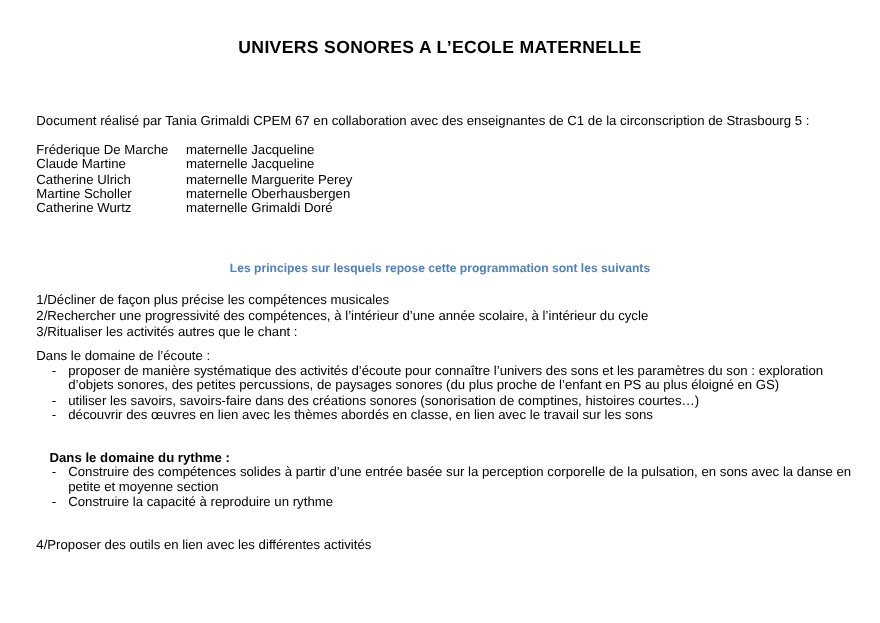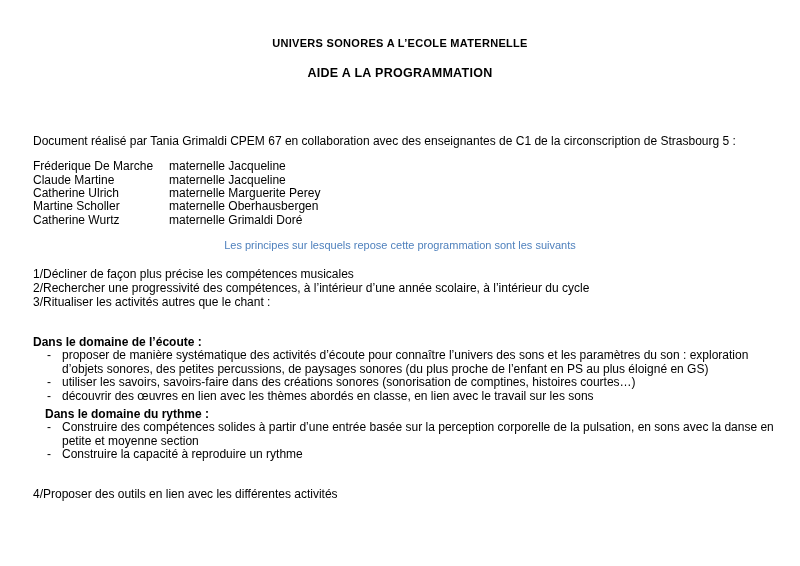--- a/index.html
+++ b/index.html
@@ -12,50 +12,49 @@
     font-family:"Liberation Sans","DejaVu Sans",sans-serif;
     font-size:12px;
     line-height:13.4px;
     padding:37px 20px 0 33px;
     overflow:hidden;
   }
   .center {
     margin-left:-33px; margin-right:-20px;
     text-align:center;
   }
-  .title { font-weight:bold; font-size:11px; letter-spacing:0.3px; }
+  .title { font-weight:bold; font-size:16px; letter-spacing:0.3px; }
   .subtitle { font-weight:bold; font-size:12.5px; letter-spacing:0.3px; margin-top:17px; }
   .intro { font-weight:normal; margin-top:54px; white-space:nowrap; }
   .contributors { margin-top:12px; }
   .crow { display:flex; }
   .cname { width:136px; flex:none; }
   .cschool { flex:1; }
   .principles {
-    margin-top:12px;
-    font-weight:normal;
+    margin-top:41px;
+    font-weight:bold;
     font-size:11px;
   }
   .point1 { margin-top:15px; }
   .point { margin-top:1px; }
-  .sec-head { font-weight:bold; margin-top:26px; }
-  .sec-head-2 { font-weight:bold; margin-top:5px;padding-left:12px; }
+  .sec-head { font-weight:normal; margin-top:9px; }
+  .sec-head-2 { font-weight:bold; margin-top:25px;padding-left:12px; }
   .bullist { padding-left:14px; }
   .bul { display:flex; }
   .dash { width:15px; flex:none; }
   .btxt { flex:1; }
   .closing { margin-top:26px; }
 </style>
 </head>
 <body>
 
 <div class="page">
 
   <div class="title center">UNIVERS SONORES A L’ECOLE MATERNELLE</div>
 
-  <div class="subtitle center">AIDE A LA PROGRAMMATION</div>
 
   <div class="intro">Document réalisé par Tania Grimaldi CPEM 67 en collaboration avec des enseignantes de C1 de la circonscription de Strasbourg 5 :</div>
 
   <div class="contributors">
     <div class="crow">
       <span class="cname">Fréderique De Marche</span>
       <span class="cschool">maternelle Jacqueline</span>
     </div>
     <div class="crow">
       <span class="cname">Claude Martine</span>

